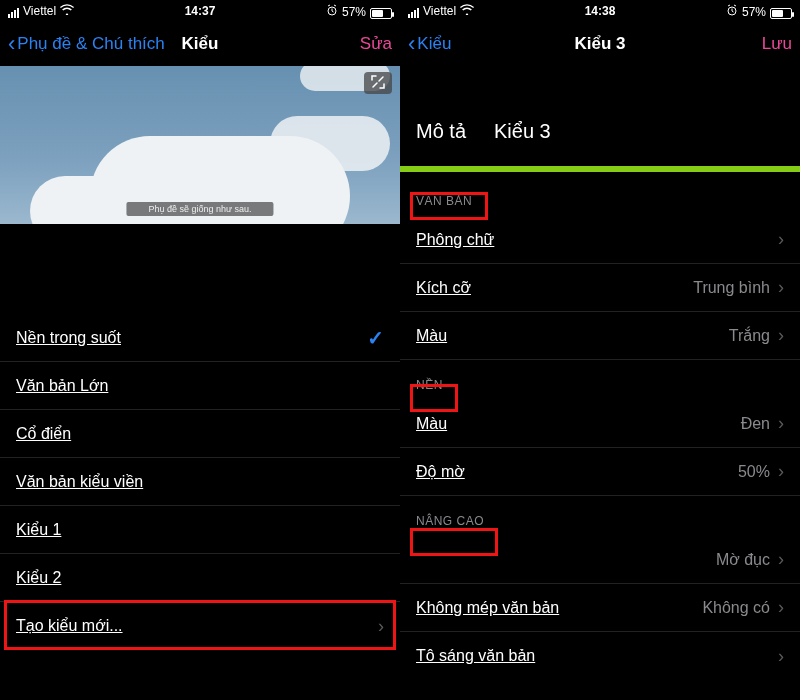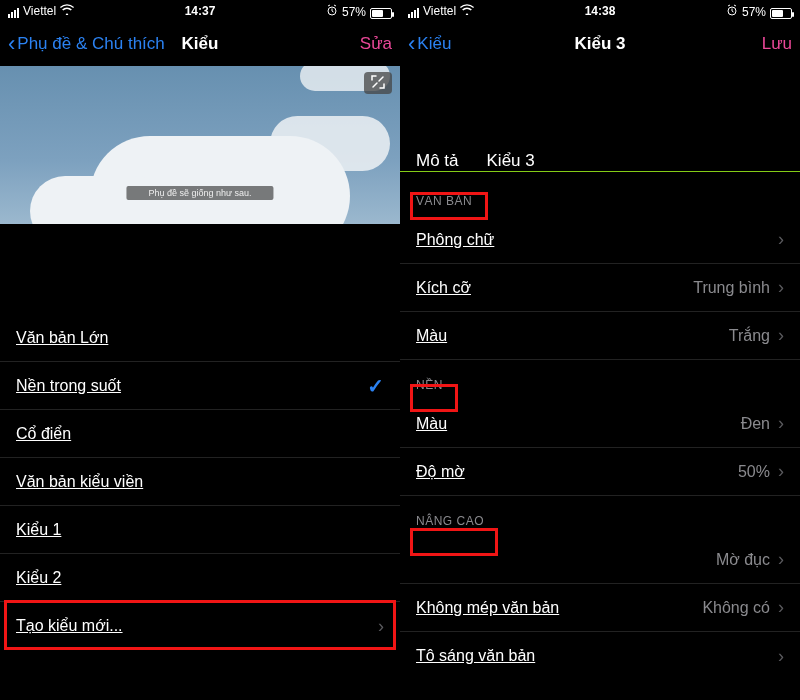--- a/index.html
+++ b/index.html
@@ -97,21 +97,21 @@
     position:absolute; right:8px; top:6px;
     width:28px; height:22px;
     background:rgba(70,70,70,.75);
     border-radius:4px;
     color:#fff;
     display:flex; align-items:center; justify-content:center;
     font-size:13px;
   }
   .caption-sample {
     position:absolute; left:50%; transform:translateX(-50%);
-    bottom:84px;
+    bottom:68px;
     background:rgba(40,40,40,.6);
     color:#eee;
     font-size:9px;
     padding:2px 22px;
     border-radius:2px;
     white-space:nowrap;
   }
   
   .list { background:#000; }
   .row {
@@ -143,25 +143,25 @@
     position:absolute;
     border:3px solid #f01515;
     pointer-events:none;
     z-index:10;
   }
   
   .desc-row {
     height:52px;
     padding:0 16px;
     display:flex;
-    align-items:flex-end;
+    align-items:flex-start;
     gap:28px;
-    font-size:17px;
+    font-size:20px;
     color:#fff;
-    border-bottom:1px solid #84cc16;
+    border-bottom:6px solid #84cc16;
     margin-top:36px;
   }
   .desc-row .dlabel{ color:#fff; }
   .desc-row .dvalue{ color:#fff; }
   .spacer { height:30px; background:#000; }
 </style>
 </head>
 <body>
 
 <div class="phone">
@@ -219,25 +219,25 @@
           </svg>
       </span>
     </div>
     <div class="caption-sample">Phụ đề sẽ giống như sau.</div>
   </div>
 
   <div class="spacer"></div>
 
   <div class="list">
     <div class="row">
-      <span class="label">Văn bản Lớn</span>
-    </div>
-    <div class="row">
       <span class="label">Nền trong suốt</span>
       <span class="check">✓</span>
+    </div>
+    <div class="row">
+      <span class="label">Văn bản Lớn</span>
     </div>
     <div class="row">
       <span class="label">Cổ điển</span>
     </div>
     <div class="row">
       <span class="label">Văn bản kiểu viền</span>
     </div>
     <div class="row">
       <span class="label">Kiểu 1</span>
     </div>

